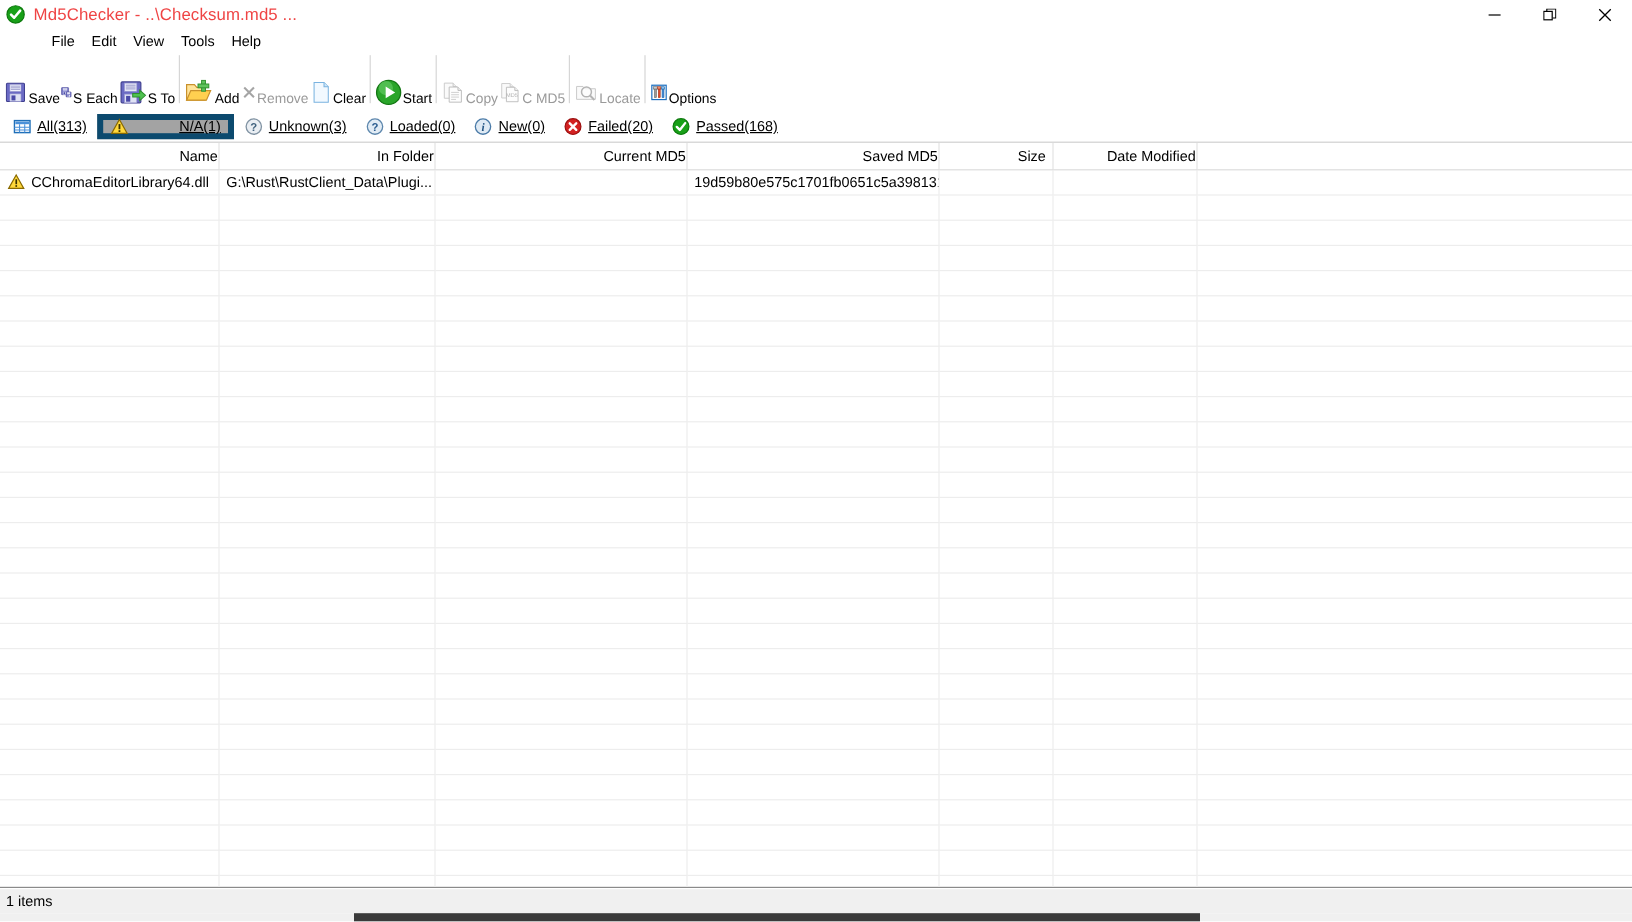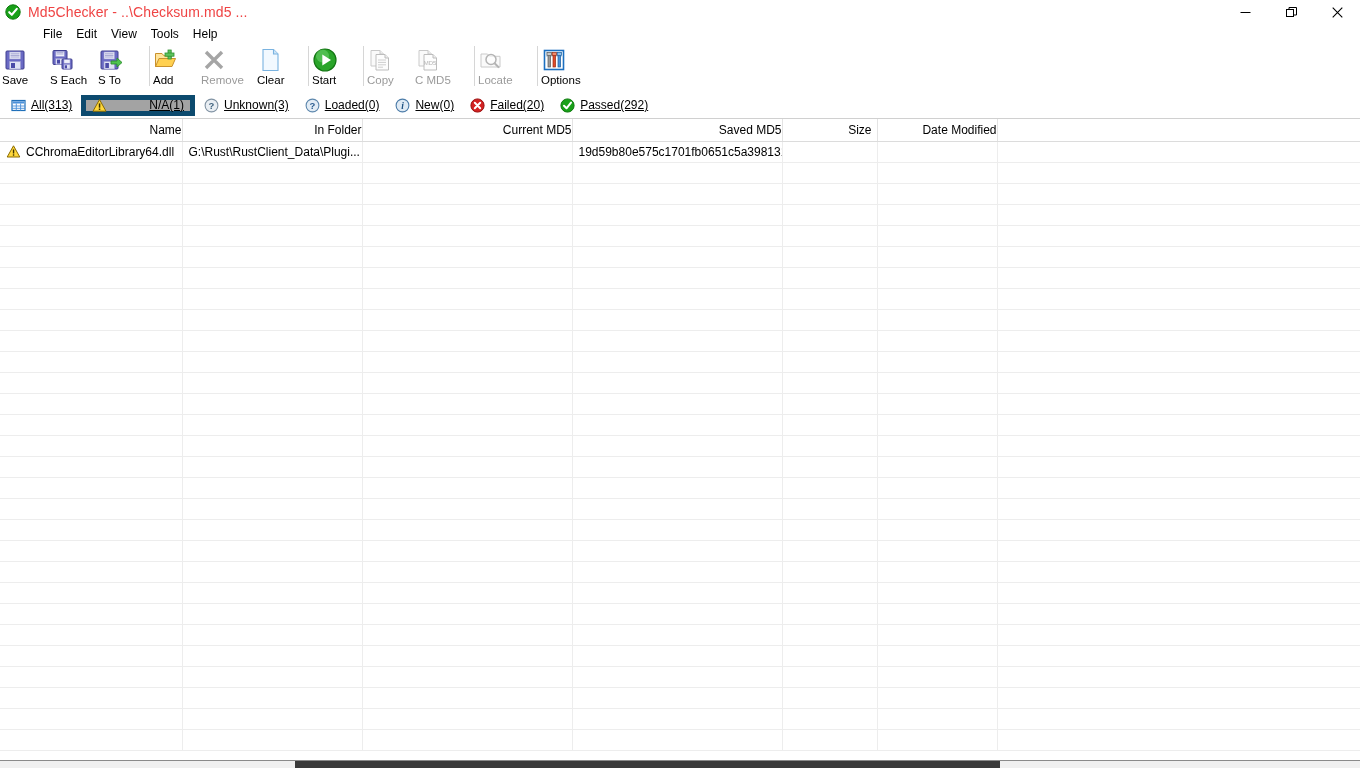--- a/index.html
+++ b/index.html
@@ -64,22 +64,22 @@
   
   .toolbar {
     height: 48px; min-height: 48px;
     background: #ffffff;
     display: flex; align-items: flex-start;
     padding-left: 2px;
     border-bottom: 1px solid #ffffff;
   }
   .tb-btn {
     width: 48px; height: 46px;
-    display: flex; flex-direction: column;
-    align-items: flex-start; justify-content: flex-start;
+    display: flex; flex-direction: row;
+    align-items: flex-end; justify-content: flex-start;
     padding-top: 3px;
     box-sizing: border-box;
   }
   .tb-btn .tb-ico {
     width: 26px; height: 26px;
     position: relative;
     display: block;
   }
   .tb-btn .tb-lbl {
     font-size: 11.5px; color: #000;
@@ -479,21 +479,21 @@
       <span class="tab-lbl">Failed(20)</span>
     </div>
 
     <div class="tab">
       <span class="tab-ico">
         <svg class="ico-svg" viewBox="0 0 15 15">
           <circle cx="7.5" cy="7.5" r="6.6" fill="#18a018" stroke="#0d7a0d" stroke-width="1"></circle>
           <path d="M4 7.8 L6.5 10.3 L11 4.6" fill="none" stroke="#ffffff" stroke-width="2" stroke-linecap="round" stroke-linejoin="round"></path>
         </svg>
       </span>
-      <span class="tab-lbl">Passed(292)</span>
+      <span class="tab-lbl">Passed(168)</span>
     </div>
   </div>
 
   <div class="table-wrap">
     <table class="grid">
       <colgroup>
         <col style="width:182px">
           <col style="width:180px">
           <col style="width:210px">
         <col style="width:210px">
@@ -784,18 +784,21 @@
             <td>&nbsp;</td>
             <td>&nbsp;</td>
             <td>&nbsp;</td>
             <td>&nbsp;</td>
             <td class="last">&nbsp;</td>
           </tr>
         </tbody>
     </table>
   </div>
 
+  <div class="statusbar">
+    <span class="st-txt">1 items</span>
+  </div>
 
   <div class="hscroll">
     <div class="thumb"></div>
   </div>
 
 </div>
 
 </body></html>

